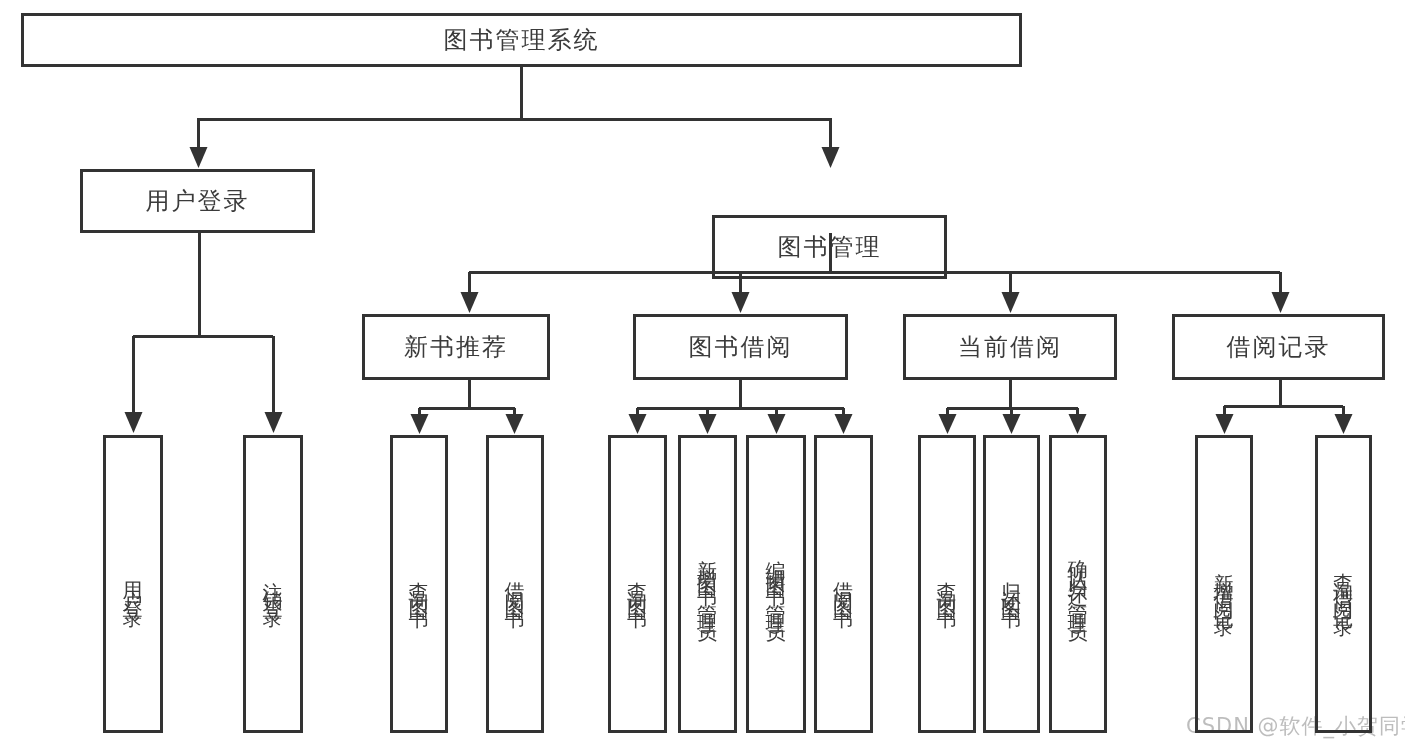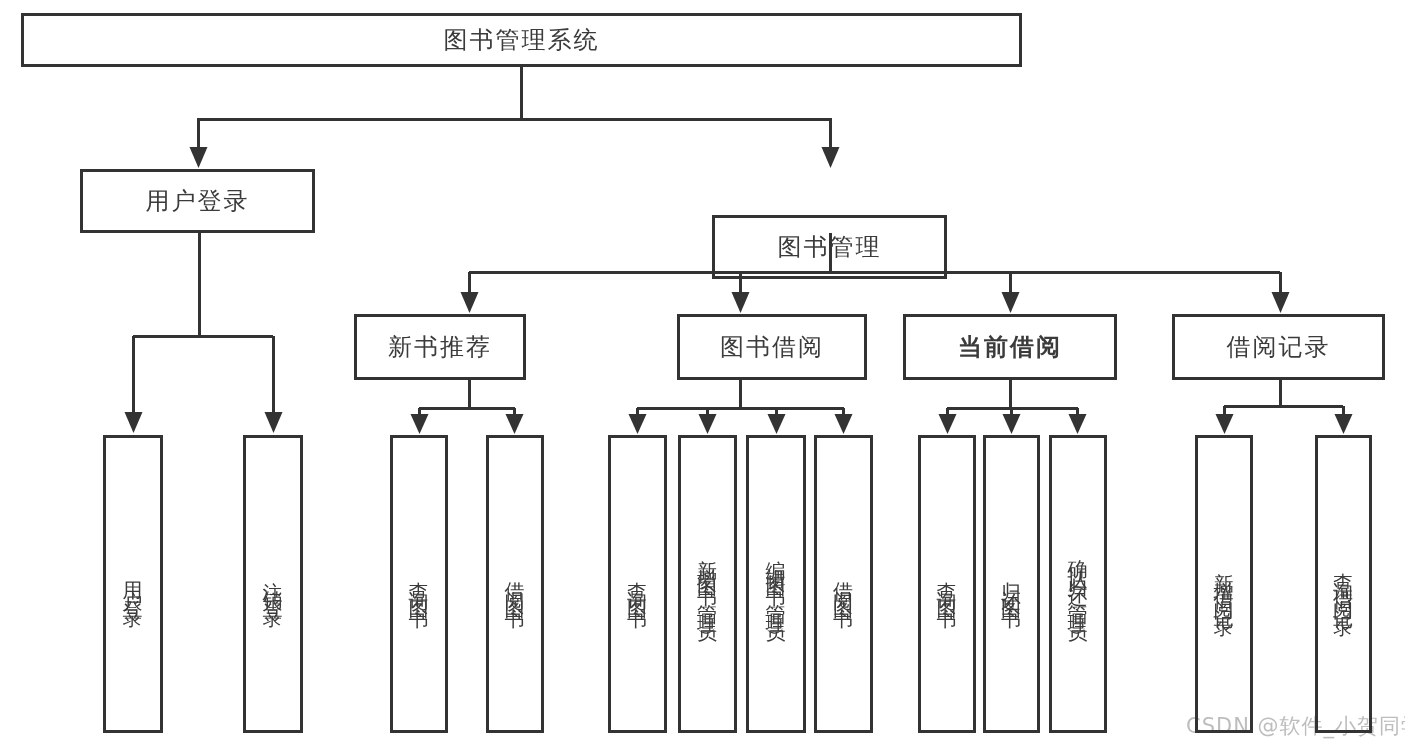--- a/index.html
+++ b/index.html
@@ -131,27 +131,27 @@
     <span>图书管理系统</span>
   </div>
 
   <div class="box h-box" style="left:80px;top:169px;width:235px;height:64px;">
     <span>用户登录</span>
   </div>
   <div class="box h-box" style="left:712px;top:169px;width:235px;height:64px;margin-top:46px;">
     <span>图书管理</span>
   </div>
 
-  <div class="box h-box" style="left:354px;top:314px;width:172px;height:66px;">
+  <div class="box h-box" style="left:362px;top:314px;width:188px;height:66px;">
     <span>新书推荐</span>
   </div>
-  <div class="box h-box" style="left:633px;top:314px;width:190px;height:66px;margin-left:44px;">
+  <div class="box h-box" style="left:633px;top:314px;width:215px;height:66px;">
     <span>图书借阅</span>
   </div>
-  <div class="box h-box" style="left:903px;top:314px;width:214px;height:66px;font-weight:bold;">
+  <div class="box h-box" style="left:903px;top:314px;width:214px;height:66px;">
     <span>当前借阅</span>
   </div>
   <div class="box h-box" style="left:1172px;top:314px;width:213px;height:66px;">
     <span>借阅记录</span>
   </div>
 
   <div class="box v-box" style="left:103px;top:435px;width:60px;height:298px;">
     <span>用户登录</span>
   </div>
   <div class="box v-box" style="left:243px;top:435px;width:60px;height:298px;">

